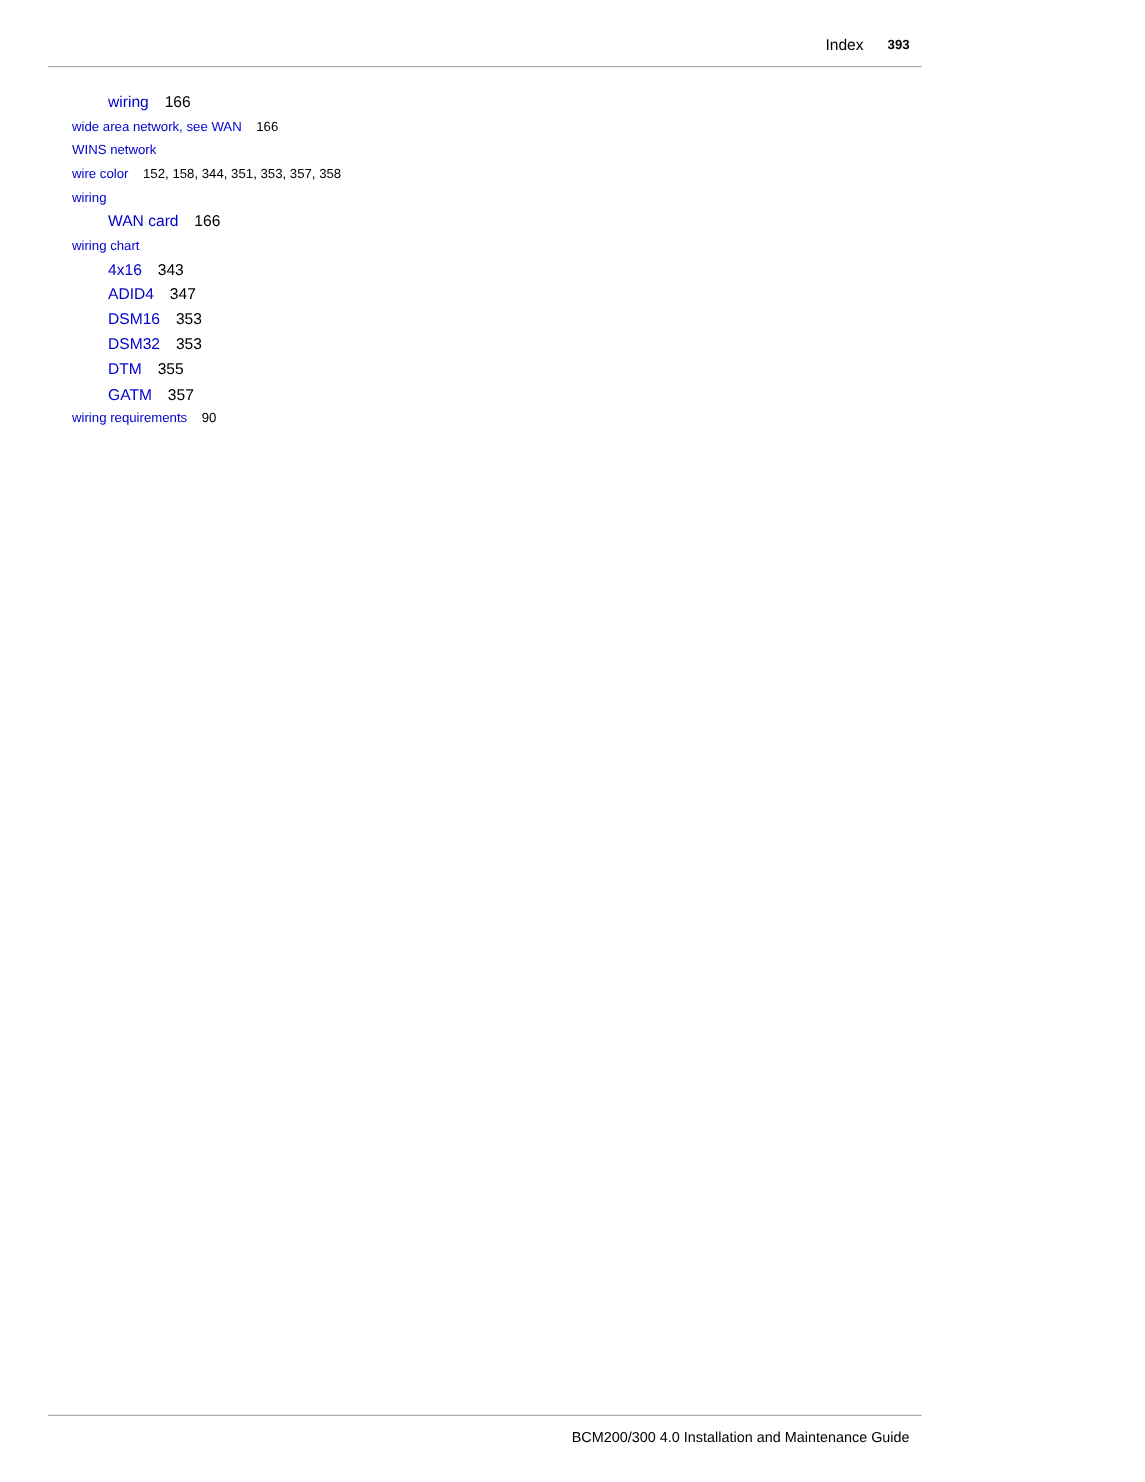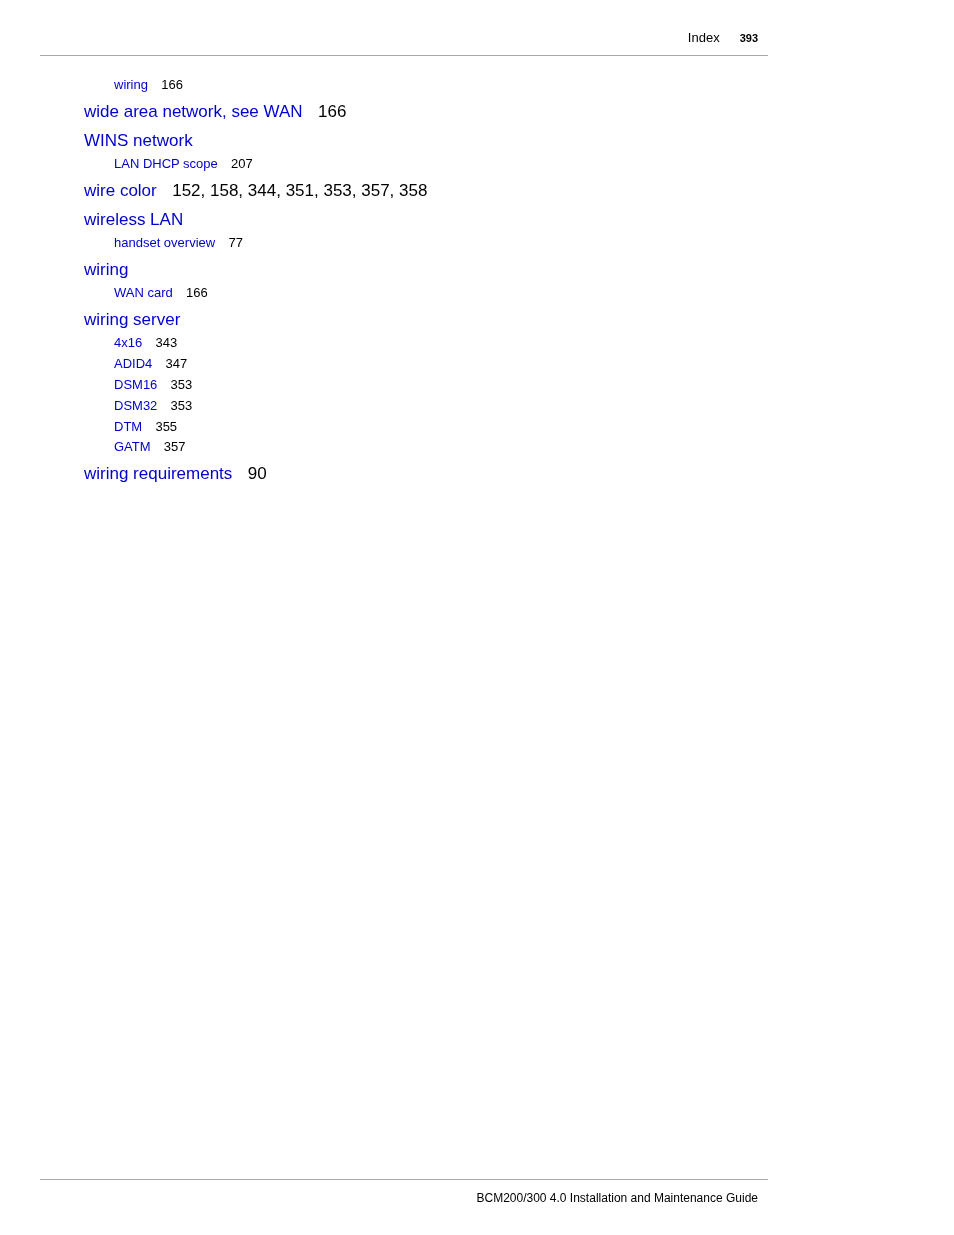--- a/index.html
+++ b/index.html
@@ -57,27 +57,26 @@
     .content-area {
       position: absolute;
       top: 75px;
       left: 60px;
       right: 60px;
     }
 
     .index-entry {
       margin-bottom: 2px;
       line-height: 1.6;
-      margin-left: 24px;
     }
 
     .entry-main {
       display: block;
       color: #0000cc;
-      font-size: 17px;
+      font-size: 11px;
     }
 
     .entry-main .page-nums {
       color: #000000;
       margin-left: 6px;
     }
 
     .entry-sub {
       display: block;
       color: #0000cc;
@@ -135,52 +134,41 @@
     <div class="index-entry">
       <span class="entry-main">
         <a>wide area network, see WAN<span class="page-nums">&nbsp;&nbsp;166</span></a>
       </span>
     </div>
 
     <div class="index-entry">
       <span class="entry-main">
         <a>WINS network</a>
       </span>
-      <span class="entry-sub">
-        <a>LAN DHCP scope<span class="page-nums">&nbsp;&nbsp;207</span></a>
-      </span>
     </div>
 
     <div class="index-entry">
       <span class="entry-main">
         <a>wire color<span class="page-nums">&nbsp;&nbsp;152, 158, 344, 351, 353, 357, 358</span></a>
       </span>
     </div>
 
-    <div class="index-entry">
-      <span class="entry-main">
-        <a>wireless LAN</a>
-      </span>
-      <span class="entry-sub">
-        <a>handset overview<span class="page-nums">&nbsp;&nbsp;77</span></a>
-      </span>
-    </div>
 
     <div class="index-entry">
       <span class="entry-main">
         <a>wiring</a>
       </span>
       <span class="entry-sub">
         <a>WAN card<span class="page-nums">&nbsp;&nbsp;166</span></a>
       </span>
     </div>
 
     <div class="index-entry">
       <span class="entry-main">
-        <a>wiring server</a>
+        <a>wiring chart</a>
       </span>
       <span class="entry-sub">
         <a>4x16<span class="page-nums">&nbsp;&nbsp;343</span></a>
       </span>
       <span class="entry-sub">
         <a>ADID4<span class="page-nums">&nbsp;&nbsp;347</span></a>
       </span>
       <span class="entry-sub">
         <a>DSM16<span class="page-nums">&nbsp;&nbsp;353</span></a>
       </span>

